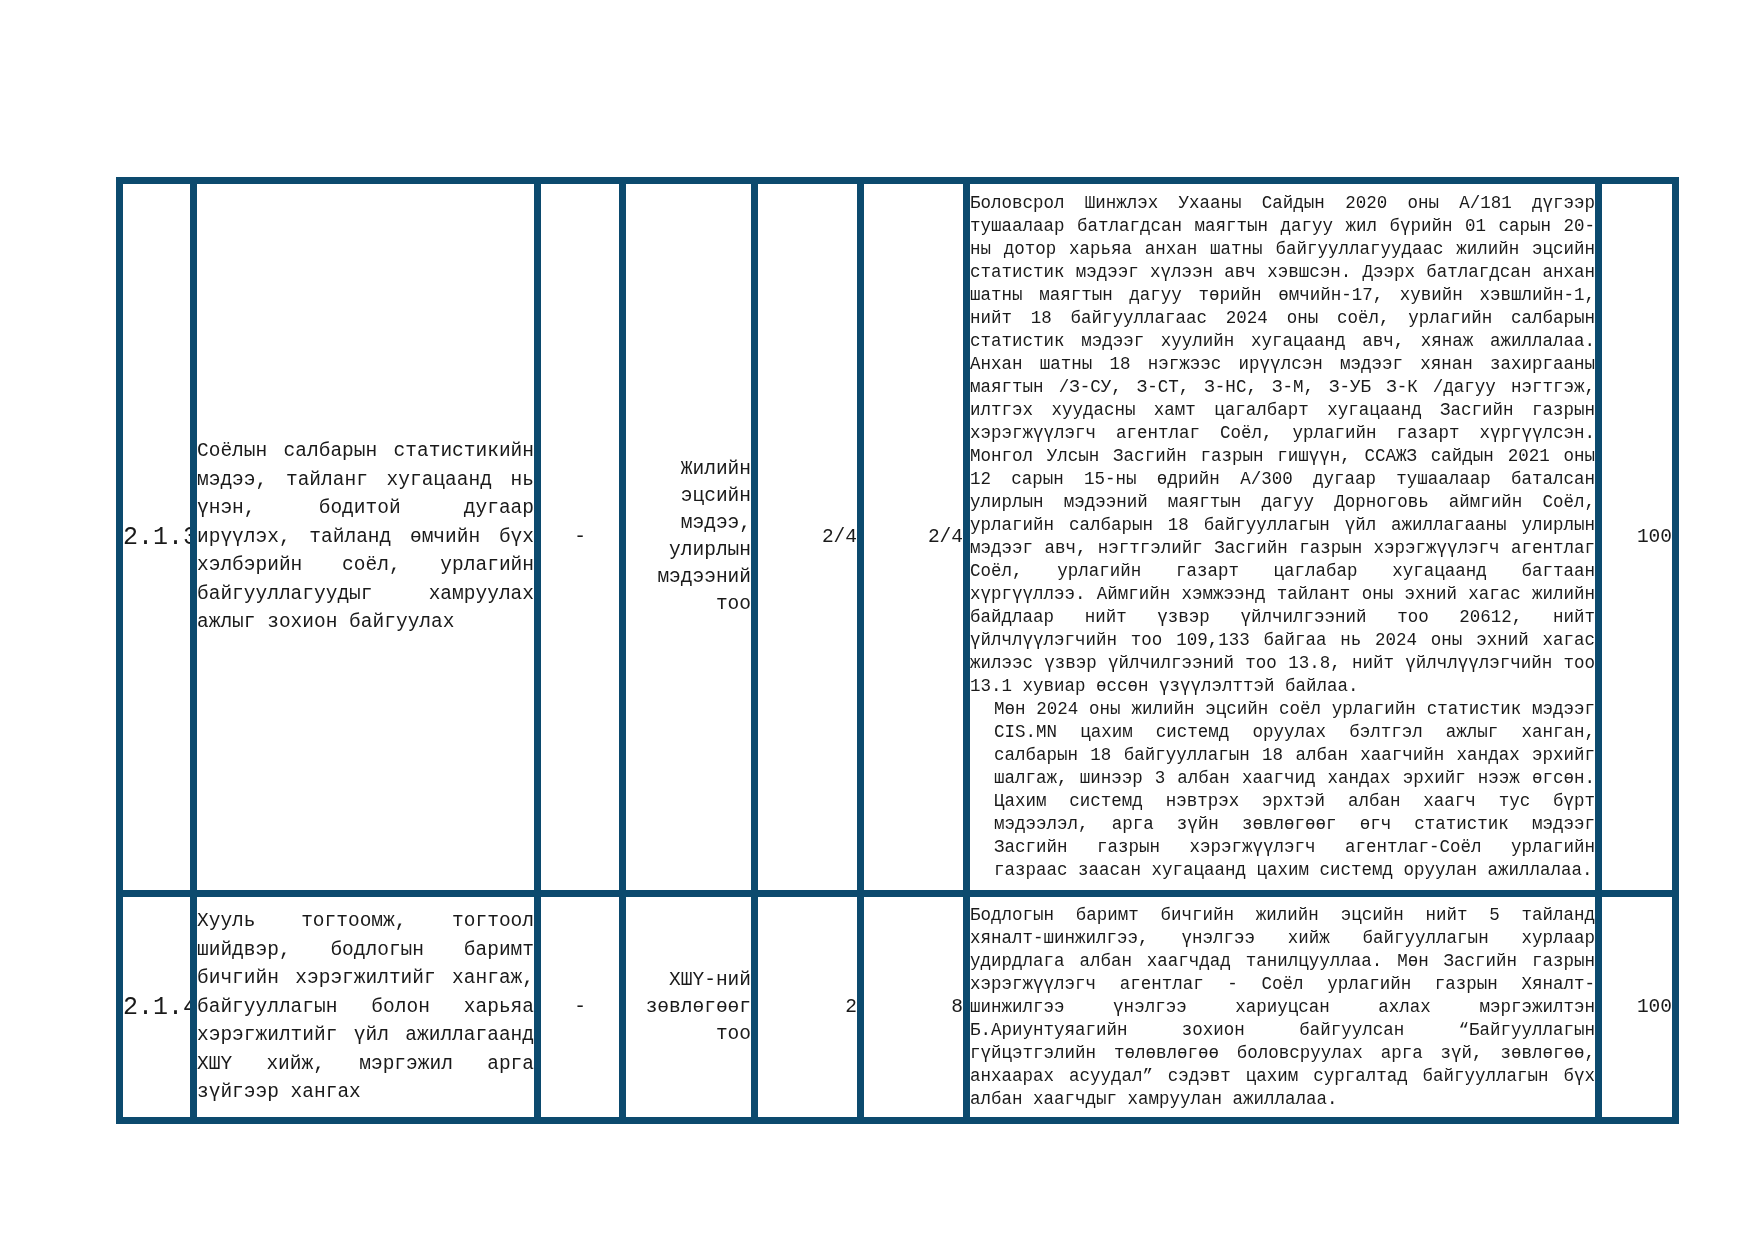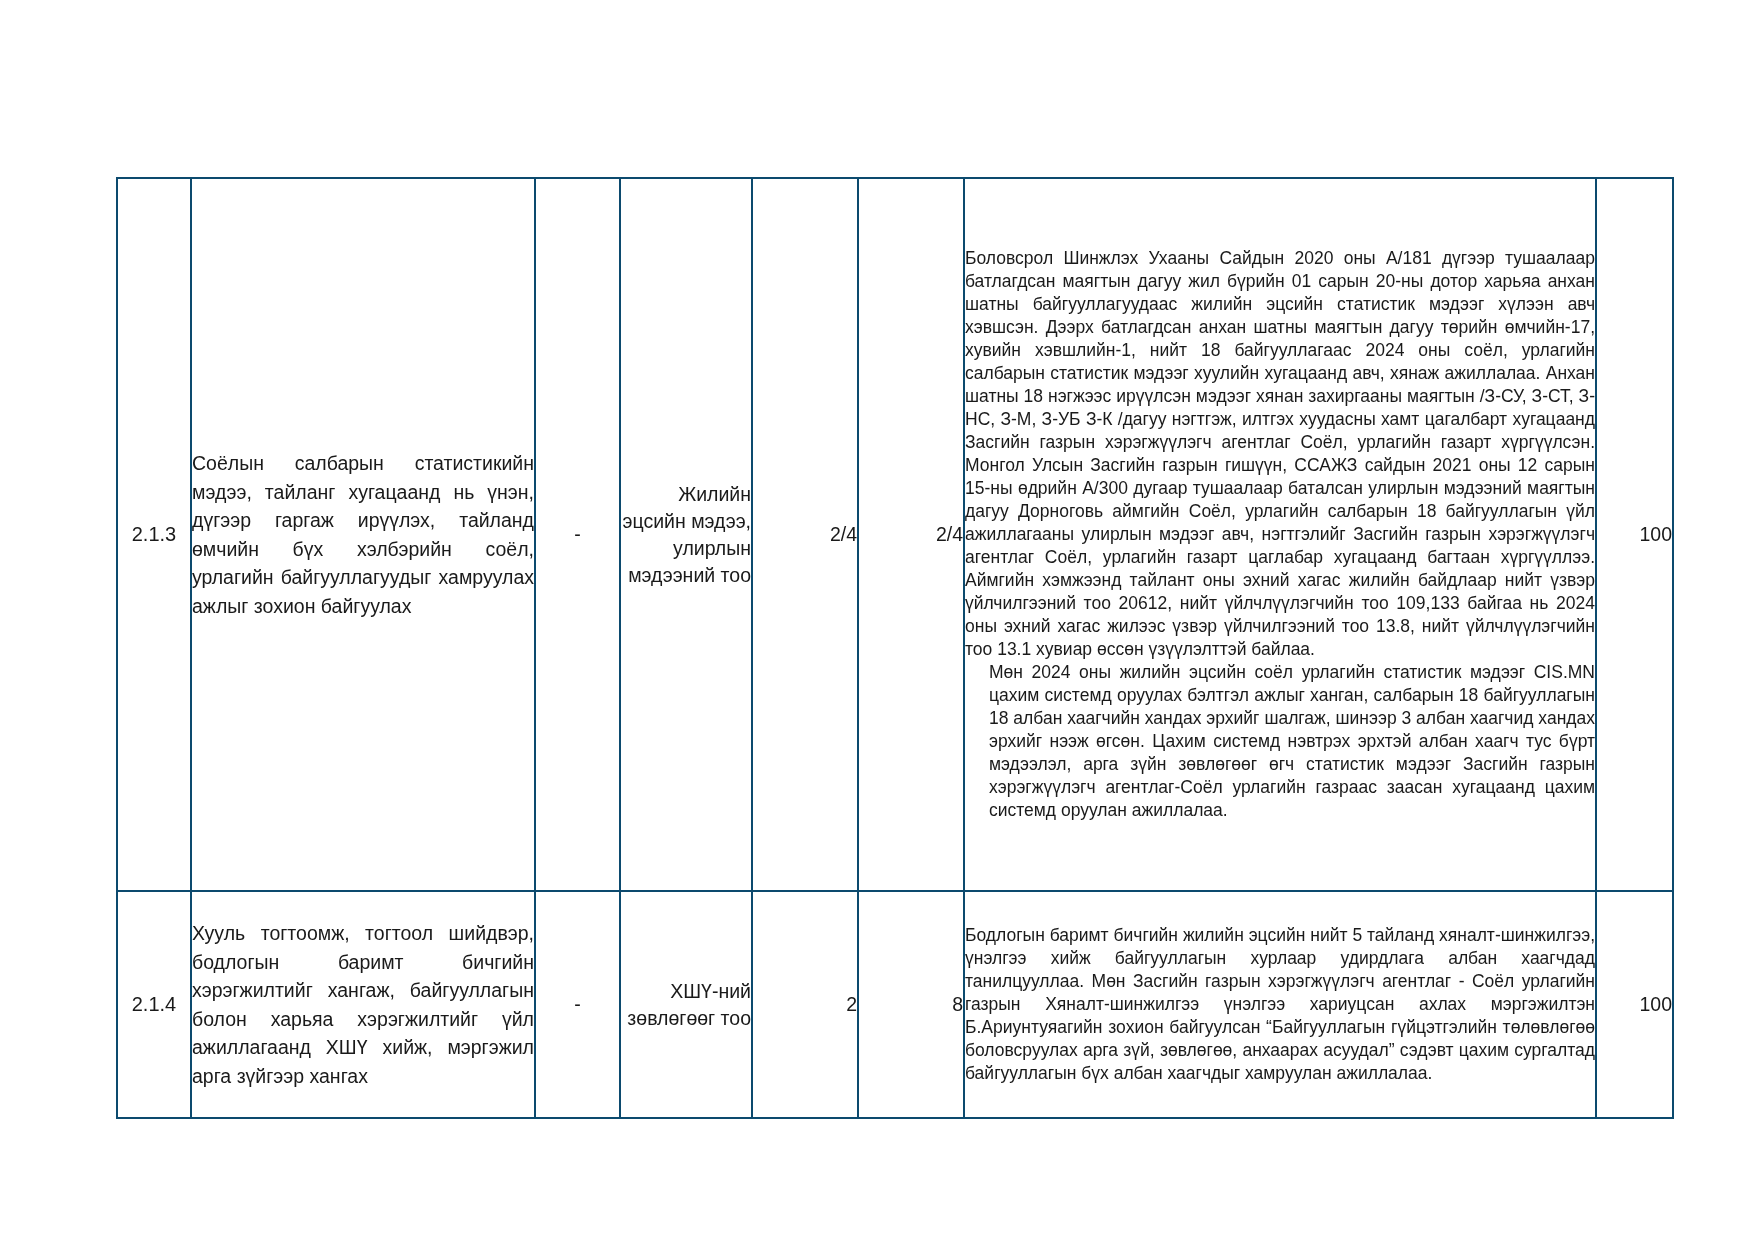--- a/index.html
+++ b/index.html
@@ -22,32 +22,33 @@
   }
   table.report-table {
     position: absolute;
     left: 116px;
     top: 177px;
     width: 1556px;
     border-collapse: collapse;
     table-layout: fixed;
   }
   table.report-table td {
-    border: 2px solid #0c4a6e;
+    border: 7px solid #0c4a6e;
     vertical-align: middle;
     color: #1a1a1a;
     overflow: hidden;
     padding: 0;
+    font-family: Liberation Mono, monospace;
   }
   tr.row-a { height: 713px; }
   tr.row-b { height: 227px; }
 
   td.c-num {
     text-align: center;
-    font-size: 20px;
+    font-size: 25px;
   }
   td.c-obj {
     padding: 4px 10px;
   }
   td.c-obj .obj-text {
     font-size: 19.5px;
     line-height: 28.5px;
     text-align: justify;
   }
   td.c-dash {
@@ -94,21 +95,21 @@
       <col style="width:132px">
       <col style="width:106px">
       <col style="width:106px">
       <col style="width:632px">
       <col style="width:77px">
     </colgroup>
     <tbody>
       <tr class="row-a">
         <td class="c-num">2.1.3</td>
         <td class="c-obj">
-          <div class="obj-text">Соёлын салбарын статистикийн мэдээ, тайланг хугацаанд нь үнэн, дүгээр гаргаж ирүүлэх, тайланд өмчийн бүх хэлбэрийн соёл, урлагийн байгууллагуудыг хамруулах ажлыг зохион байгуулах</div>
+          <div class="obj-text">Соёлын салбарын статистикийн мэдээ, тайланг хугацаанд нь үнэн, бодитой дугаар ирүүлэх, тайланд өмчийн бүх хэлбэрийн соёл, урлагийн байгууллагуудыг хамруулах ажлыг зохион байгуулах</div>
         </td>
         <td class="c-dash">-</td>
         <td class="c-ind">Жилийн эцсийн мэдээ, улирлын мэдээний тоо</td>
         <td class="c-tgt">2/4</td>
         <td class="c-act">2/4</td>
         <td class="c-det">
           <p class="p1">Боловсрол Шинжлэх Ухааны Сайдын 2020 оны А/181 дүгээр тушаалаар батлагдсан маягтын дагуу жил бүрийн 01 сарын 20-ны дотор харьяа анхан шатны байгууллагуудаас жилийн эцсийн статистик мэдээг хүлээн авч хэвшсэн. Дээрх батлагдсан анхан шатны  маягтын дагуу төрийн өмчийн-17, хувийн хэвшлийн-1, нийт 18 байгууллагаас 2024 оны соёл, урлагийн салбарын статистик мэдээг хуулийн хугацаанд авч, хянаж ажиллалаа. Анхан шатны 18 нэгжээс ирүүлсэн мэдээг хянан захиргааны маягтын /З-СУ, З-СТ, З-НС, З-М, З-УБ З-К /дагуу нэгтгэж, илтгэх хуудасны хамт цагалбарт хугацаанд Засгийн газрын хэрэгжүүлэгч агентлаг Соёл, урлагийн газарт хүргүүлсэн. Монгол Улсын Засгийн газрын гишүүн, ССАЖЗ сайдын 2021 оны 12 сарын 15-ны өдрийн А/300 дугаар тушаалаар баталсан улирлын мэдээний маягтын дагуу Дорноговь аймгийн Соёл, урлагийн салбарын 18 байгууллагын үйл ажиллагааны улирлын мэдээг авч, нэгтгэлийг Засгийн газрын хэрэгжүүлэгч агентлаг Соёл, урлагийн газарт цаглабар хугацаанд багтаан хүргүүллээ. Аймгийн хэмжээнд тайлант оны эхний хагас жилийн байдлаар нийт үзвэр үйлчилгээний тоо 20612, нийт үйлчлүүлэгчийн тоо 109,133 байгаа нь 2024 оны эхний хагас жилээс үзвэр үйлчилгээний тоо 13.8, нийт үйлчлүүлэгчийн тоо 13.1 хувиар өссөн үзүүлэлттэй байлаа.</p>
           <p class="p2">Мөн 2024 оны жилийн эцсийн соёл урлагийн статистик мэдээг CIS.MN цахим системд оруулах бэлтгэл ажлыг ханган, салбарын 18 байгууллагын 18 албан хаагчийн хандах эрхийг шалгаж, шинээр 3 албан хаагчид хандах эрхийг нээж өгсөн. Цахим системд нэвтрэх эрхтэй албан хаагч тус бүрт мэдээлэл, арга зүйн зөвлөгөөг өгч статистик мэдээг Засгийн газрын хэрэгжүүлэгч агентлаг-Соёл урлагийн газраас заасан хугацаанд цахим системд оруулан ажиллалаа.</p>
         </td>
         <td class="c-score">100</td>

